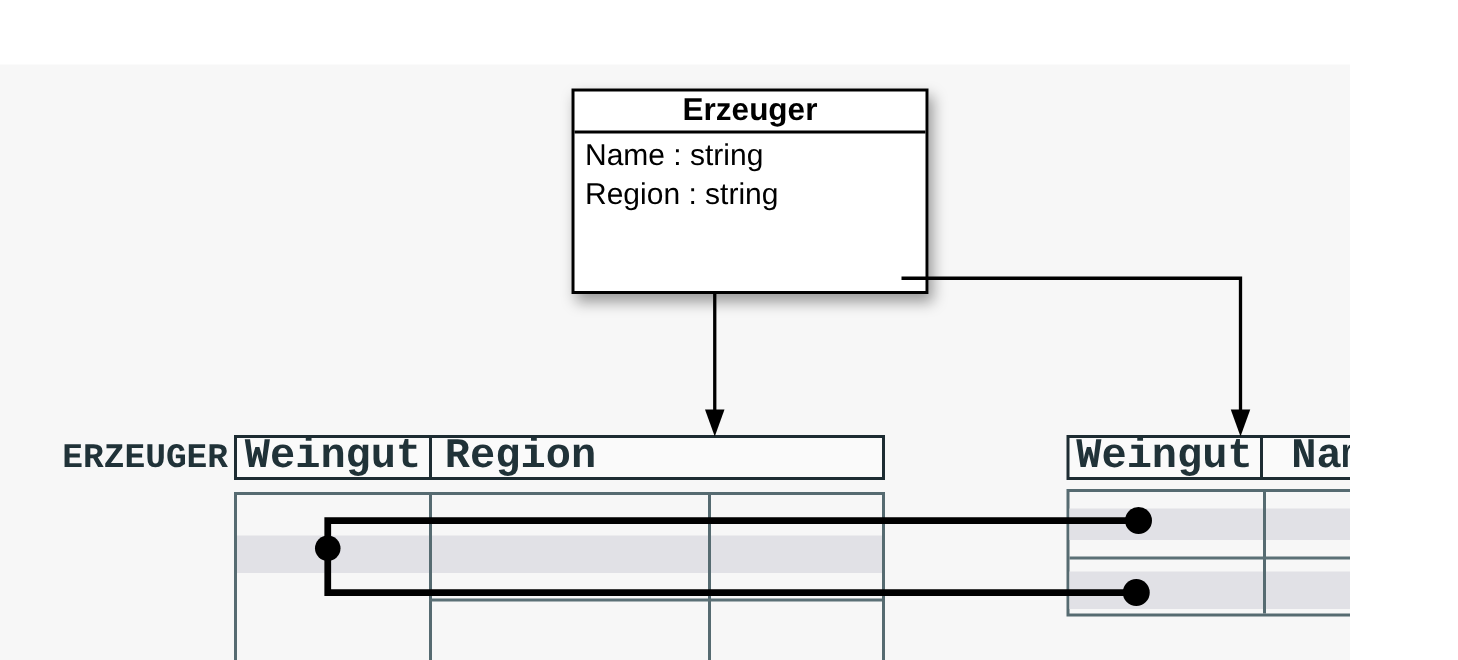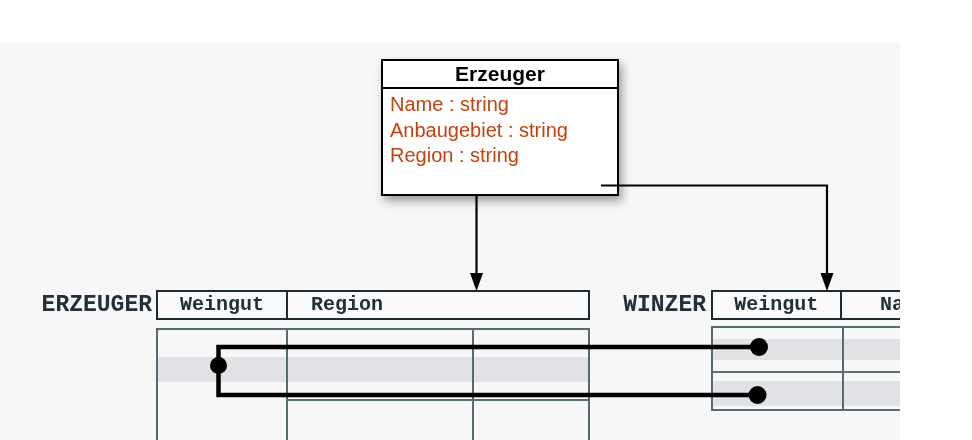--- a/index.html
+++ b/index.html
@@ -21,21 +21,21 @@
     box-shadow:3px 5px 9px rgba(0,0,0,0.38);
   }
   .class-title{
     height:26px;line-height:26px;
     border-bottom:2px solid #000000;
     text-align:center;
     font-weight:bold;font-size:21px;color:#000;
   }
   .class-attrs{
     padding:3px 2px 0 7px;
-    font-size:20px;line-height:25.5px;color:#c2410c;
+    font-size:20px;line-height:25.5px;color:#000000;
     white-space:nowrap;
   }
   
   .tbl-label{
     position:absolute;top:247px;height:30px;line-height:30px;
     font-family:"Liberation Mono","DejaVu Sans Mono",monospace;
     font-weight:bold;font-size:23px;color:#203238;
     text-align:right;white-space:nowrap;
   }
   #lbl-erzeuger{left:34px;width:118px;}
@@ -48,21 +48,21 @@
     display:flex;
     background:#fafafa;
   }
   #hdr-erzeuger{left:156px;width:434px;}
   #hdr-winzer{left:711px;width:219px;}
   .hcell{
     box-sizing:border-box;
     height:26px;line-height:26px;
     text-align:center;
     font-family:"Liberation Mono","DejaVu Sans Mono",monospace;
-    font-weight:bold;font-size:20px;color:#203238;
+    font-weight:bold;font-size:28px;color:#203238;
     border-right:2px solid #1d2c32;
     overflow:hidden;
   }
   .hcell:last-child{border-right:none;}
   #hdr-erzeuger .c1{width:130px;}
   #hdr-erzeuger .c2{width:186px;}
   #hdr-erzeuger .c3{width:118px;}
   #hdr-winzer .c1{width:131px;}
   #hdr-winzer .c2{width:88px;text-align:right;}
   
@@ -93,27 +93,25 @@
 </style>
 </head>
 <body>
 
 <div class="canvas">
 
   <div class="class-box">
     <div class="class-title">Erzeuger</div>
     <div class="class-attrs">
       <div>Name : string</div>
-      <div>Anbaugebiet : string</div>
       <div>Region : string</div>
     </div>
   </div>
 
   <div class="tbl-label" id="lbl-erzeuger">ERZEUGER</div>
-  <div class="tbl-label" id="lbl-winzer">WINZER</div>
 
   <div class="tbl-header" id="hdr-erzeuger">
     <div class="hcell c1">Weingut</div>
     <div class="hcell c3">Region</div>
   </div>
 
   <div class="tbl-header" id="hdr-winzer">
     <div class="hcell c1">Weingut</div>
     <div class="hcell c2">Name</div>
   </div>

